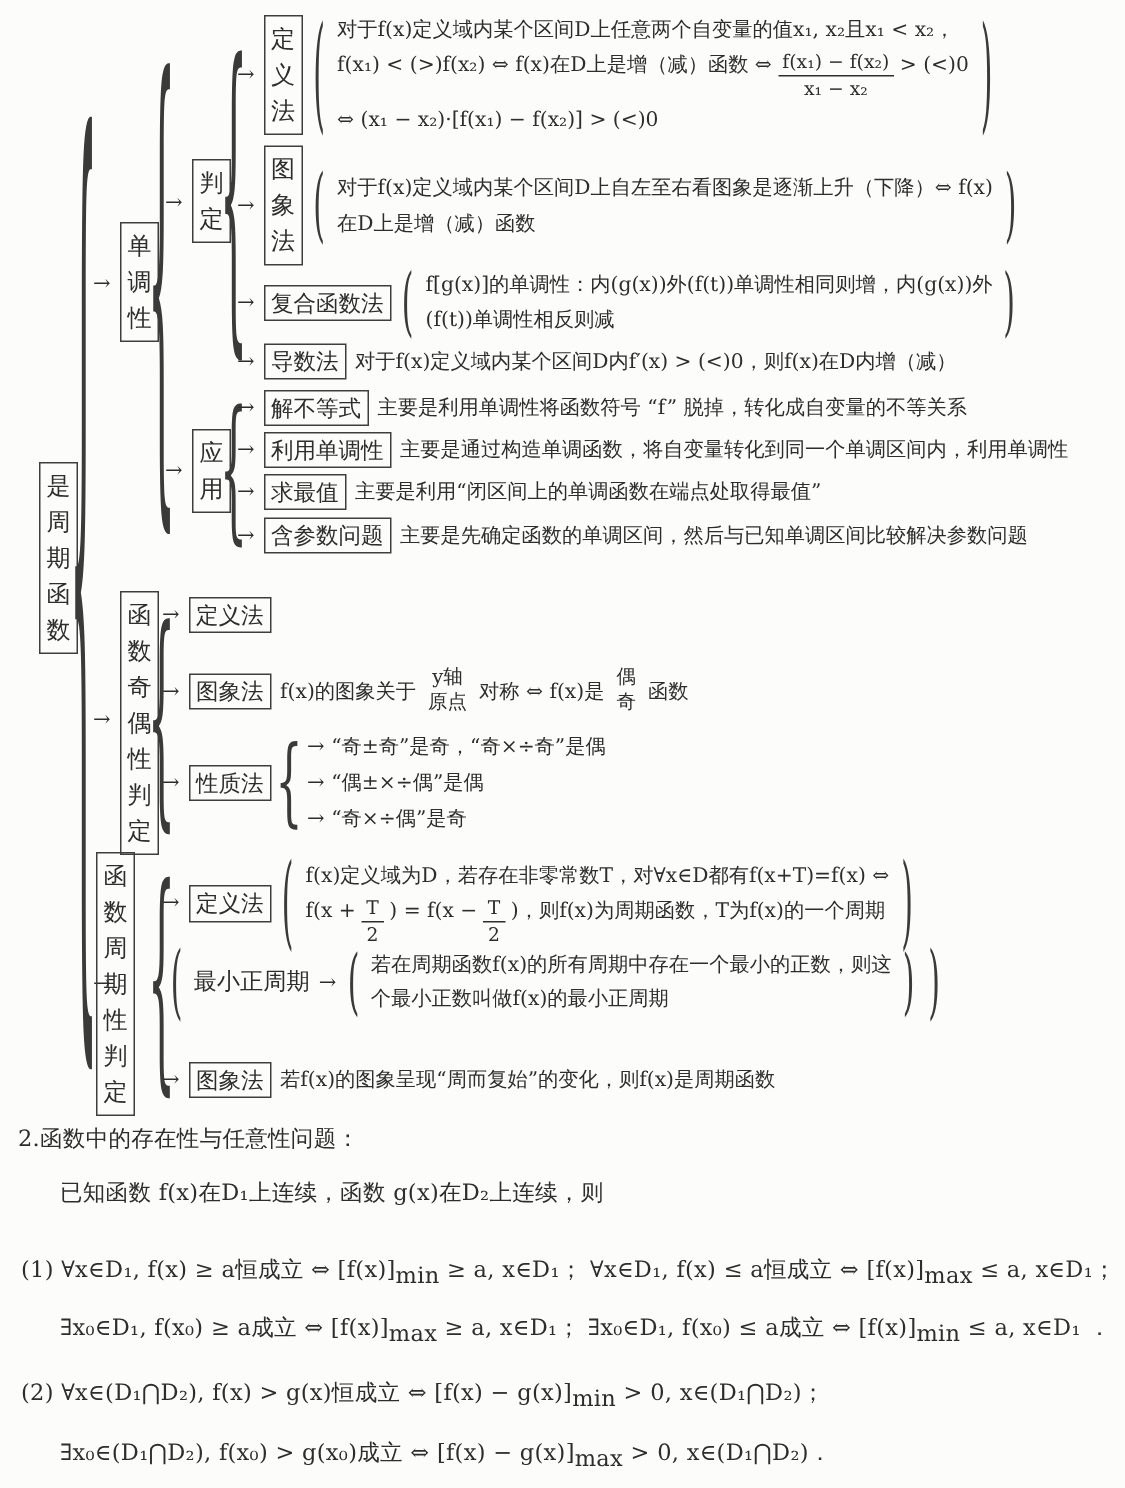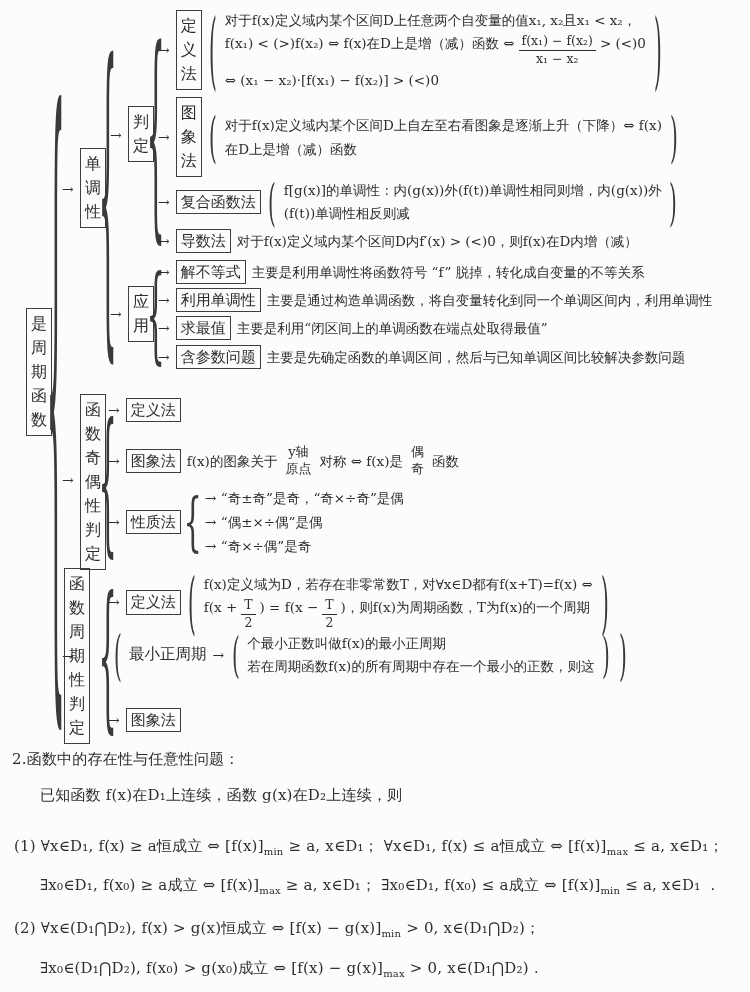--- a/index.html
+++ b/index.html
@@ -31,21 +31,21 @@
   .pg span { display:block; font-size:40px; line-height:1; transform:scale(0.5,var(--sy,1)); color:#3a3a3a; }
   
   .bg { position:absolute; display:flex; align-items:center; justify-content:center; width:16px; }
   .bg span { display:block; font-size:40px; line-height:1; transform:scale(0.72,var(--sy,1)); color:#3a3a3a; }
   .bg.inrow { position:static; flex:0 0 auto; }
   .frac { display:inline-flex; flex-direction:column; align-items:center; font-size:12.5px; line-height:1.3; margin:0 4px; }
   .frac .ft { border-bottom:1px solid #2d2d2d; padding:0 3px; }
   .frac .fb { padding:0 3px; }
   .stack { display:inline-flex; flex-direction:column; align-items:center; font-size:13px; line-height:1.3; margin:0 2px; }
   .bt { position:absolute; font-size:15px; white-space:nowrap; letter-spacing:0.2px;text-align:center; }
-  .bt sub { font-size:10px; }
+  .bt sub { font-size:15px; }
 </style>
 </head>
 <body>
 
 <div class="page">
 
   <div class="vbox abs" style="left:26px;top:308px">是周期函数</div>
   <div class="bg" style="left:48px;top:8px;height:738px;--sy:17.2">
       <span>{</span>
     </div>
@@ -239,37 +239,38 @@
     <span class="pg">
         <span style="--sy:1.35">(</span>
       </span>
     <span class="l t16">最小正周期</span>
     <span class="arr">→</span>
     <span class="pg">
         <span style="--sy:1.2">(</span>
       </span>
     <div class="lines">
       <div class="l">
+          <span>若在周期函数f(x)的所有周期中存在一个最小的正数，则这</span>
+        </div>
+      <div class="l">
           <span>个最小正数叫做f(x)的最小正周期</span>
         </div>
-      <div class="l">
-          <span>若在周期函数f(x)的所有周期中存在一个最小的正数，则这</span>
-        </div>
     </div>
     <span class="pg">
         <span style="--sy:1.2">)</span>
       </span>
     <span class="pg">
         <span style="--sy:1.35">)</span>
       </span>
   </div>
 
   <div class="row" style="left:108px;top:708px">
     <span class="arr">→</span>
     <span class="hbox">图象法</span>
+    <span class="l">若f(x)的图象呈现“周而复始”的变化，则f(x)是周期函数</span>
   </div>
 
   <div class="bt" style="left:12px;top:750px">2.函数中的存在性与任意性问题：</div>
   <div class="bt" style="left:40px;top:786px">已知函数 f(x)在D₁上连续，函数 g(x)在D₂上连续，则</div>
 
   <div class="bt" style="left:14px;top:837px">
     <span>(1) ∀x∈D₁, f(x) ≥ a恒成立 ⇔ [f(x)]</span><sub>min</sub><span> ≥ a, x∈D₁；  ∀x∈D₁, f(x) ≤ a恒成立 ⇔ [f(x)]</span><sub>max</sub><span> ≤ a, x∈D₁；</span>
   </div>
   <div class="bt" style="left:40px;top:876px">
     <span>∃x₀∈D₁, f(x₀) ≥ a成立 ⇔ [f(x)]</span><sub>max</sub><span> ≥ a, x∈D₁；   ∃x₀∈D₁, f(x₀) ≤ a成立 ⇔ [f(x)]</span><sub>min</sub><span> ≤ a, x∈D₁ ．</span>

